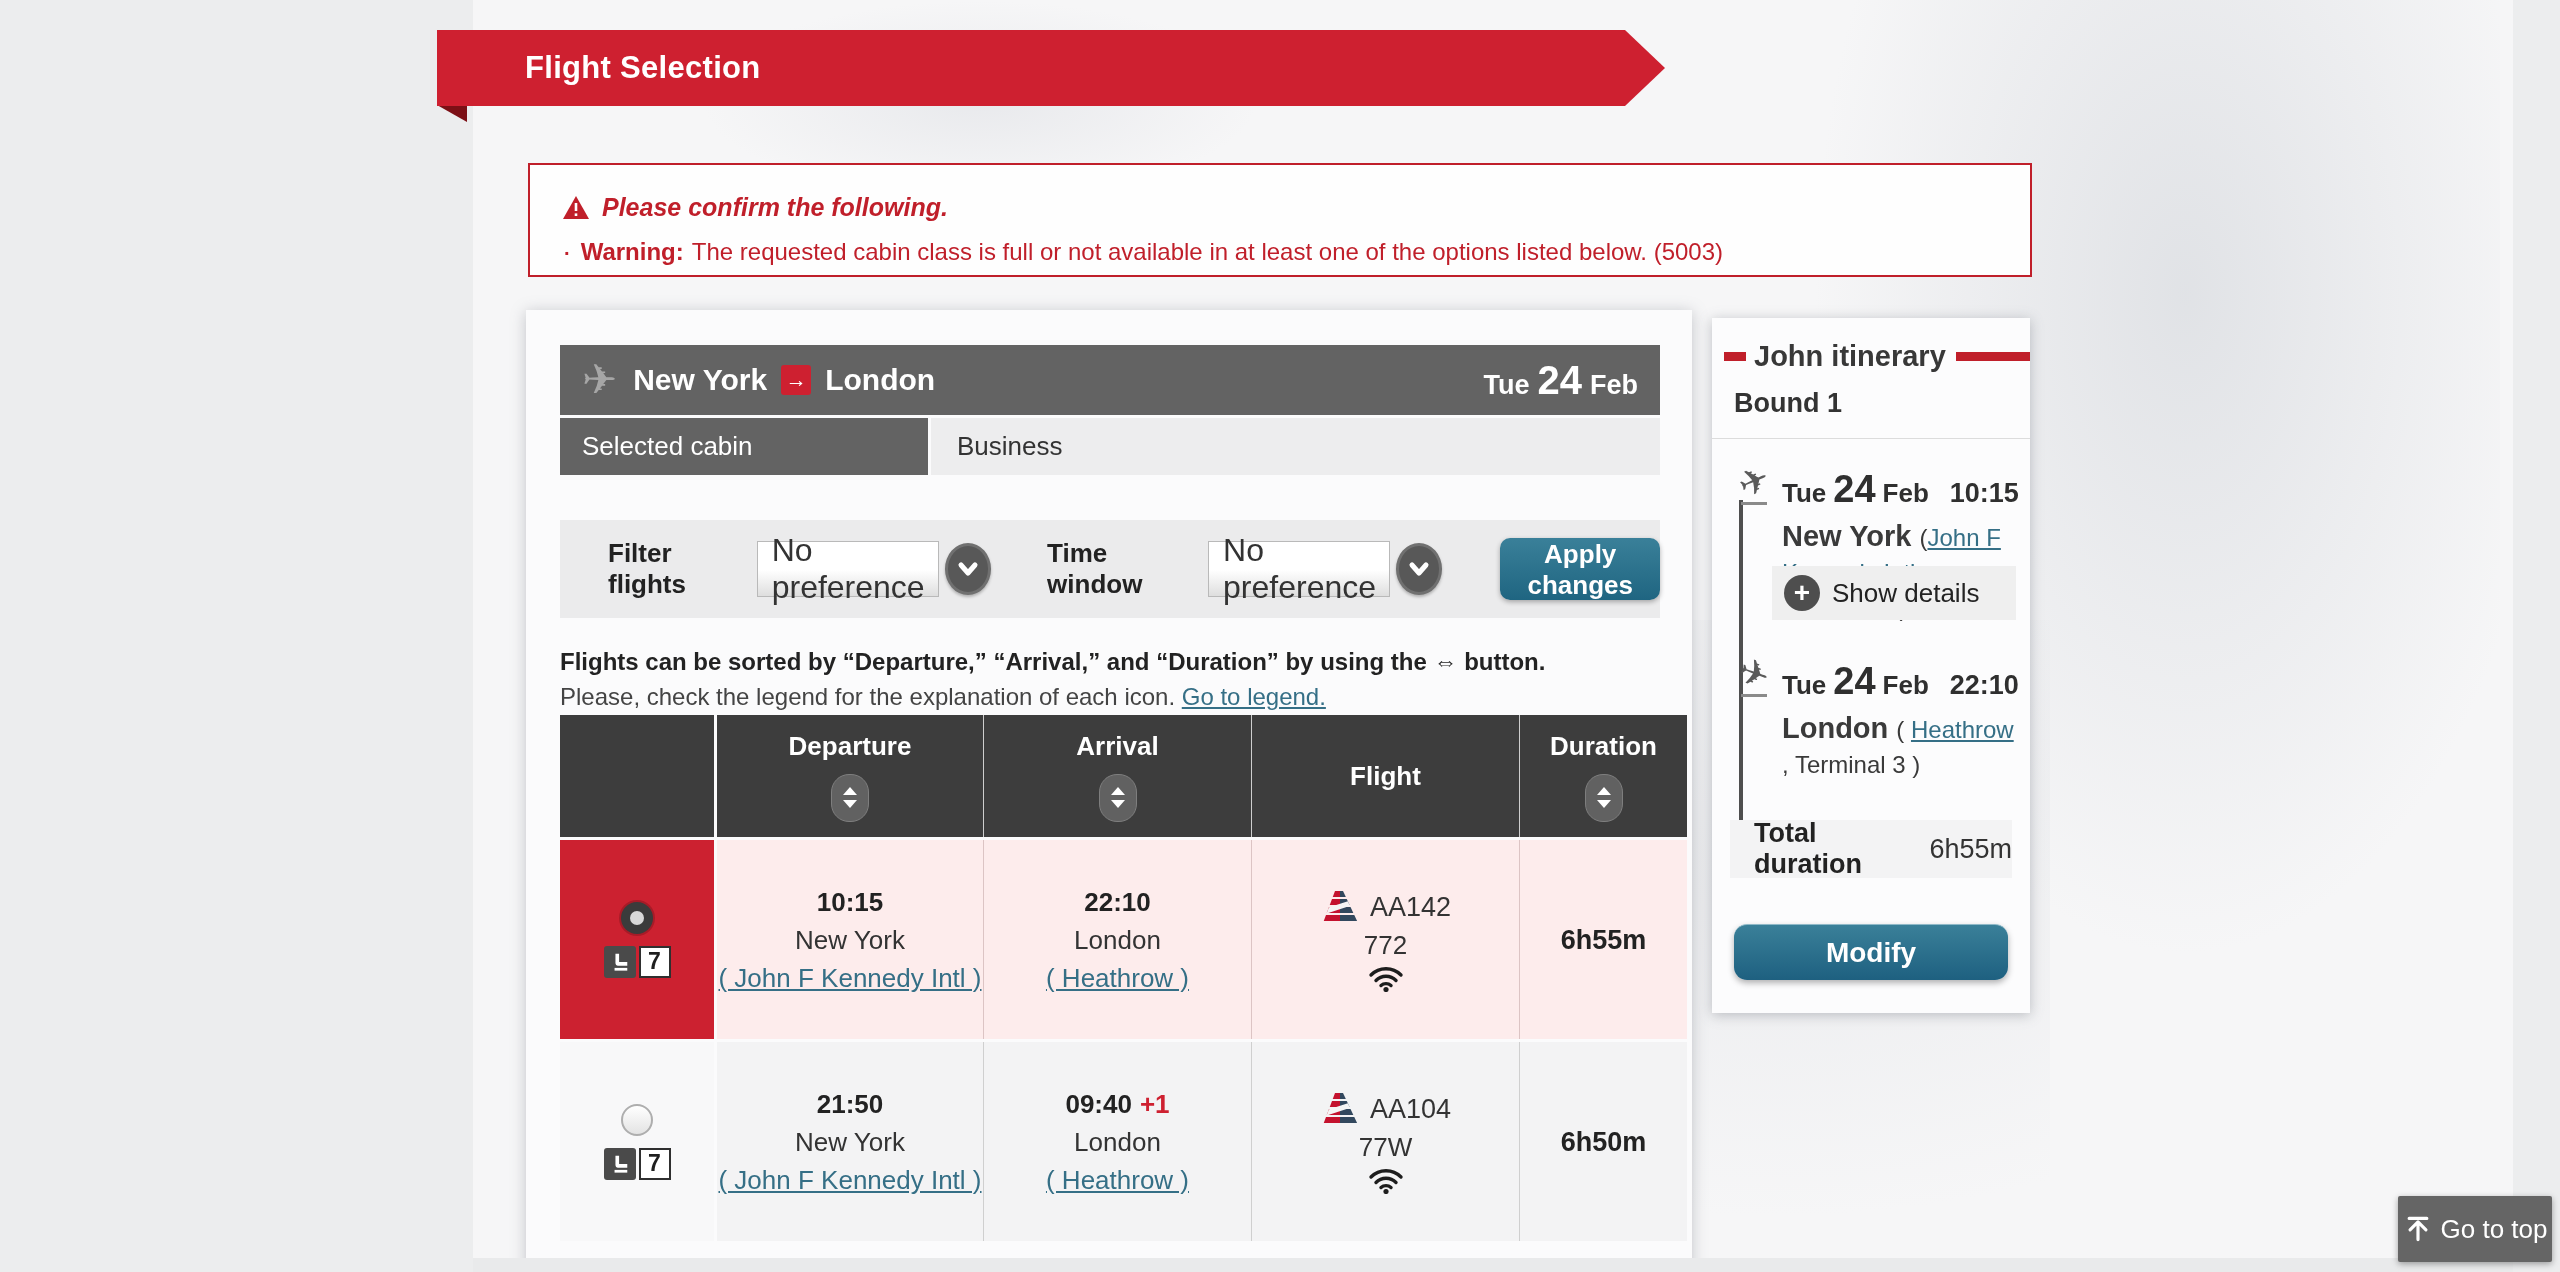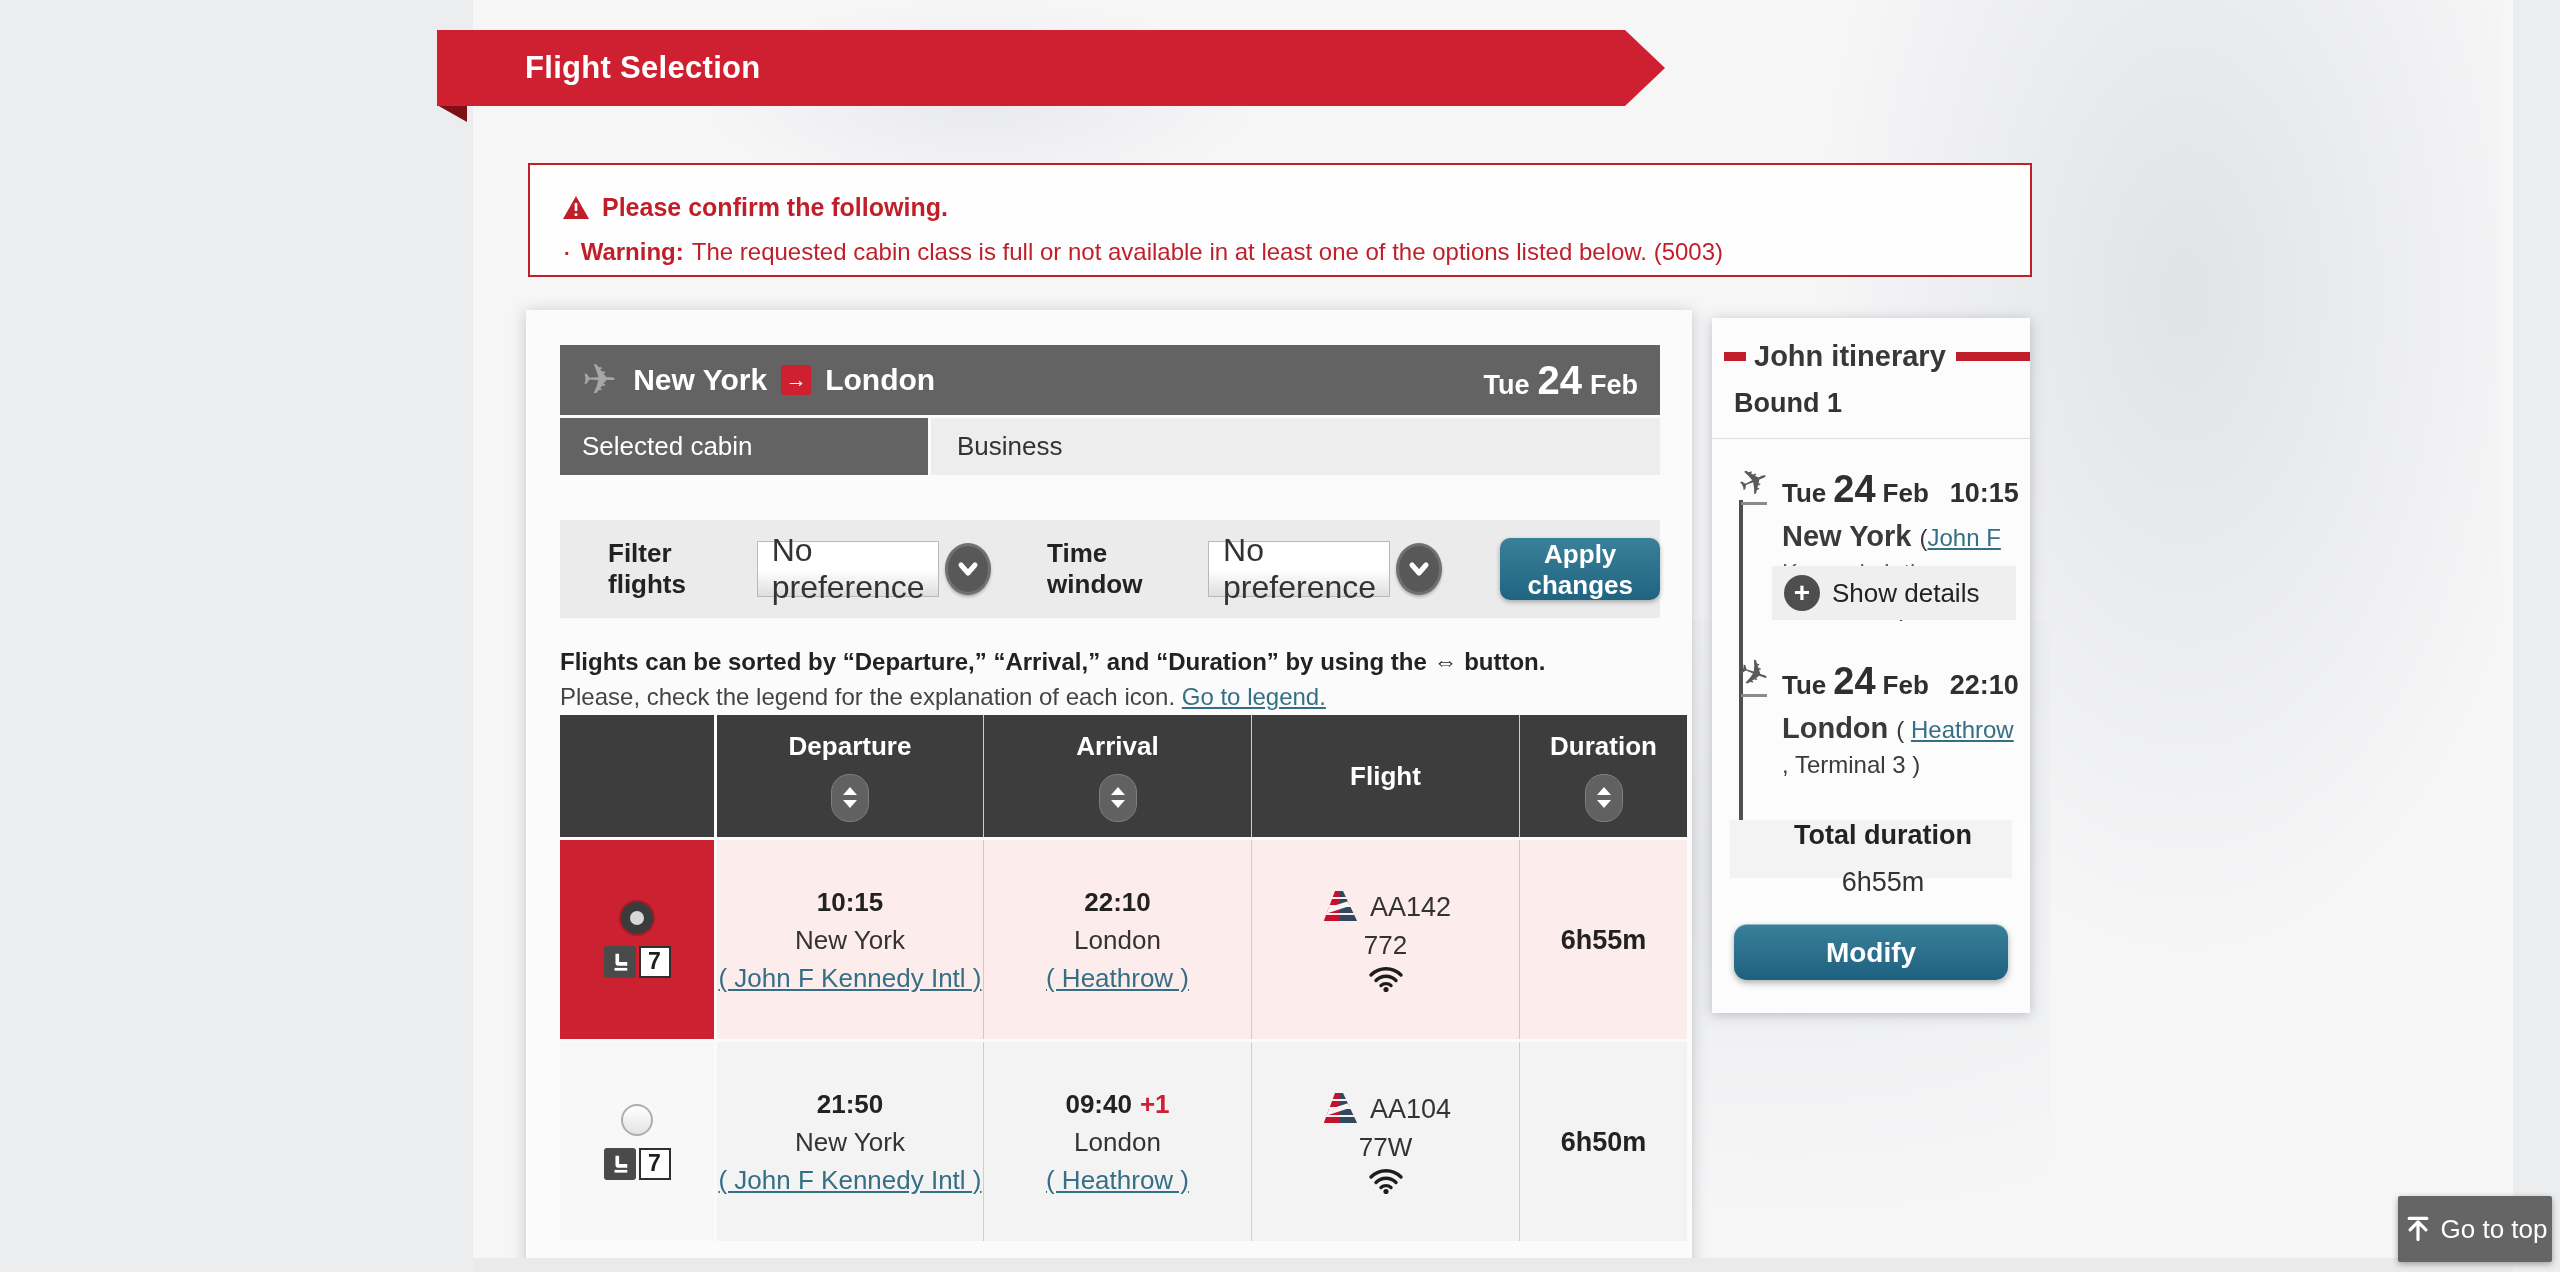--- a/index.html
+++ b/index.html
@@ -26,21 +26,21 @@
     filter:drop-shadow(0 5px 6px rgba(0,0,0,.28));z-index:4;
     display:flex;align-items:center;}
   .banner-title{padding-left:88px;font-size:31px;font-weight:700;color:#fff;letter-spacing:.3px;}
   .banner-fold{left:437px;top:105px;width:30px;height:17px;background:#7c1016;
     clip-path:polygon(0 0,100% 0,100% 100%);z-index:3;}
 
   
   .alert{left:528px;top:163px;width:1504px;height:114px;background:#fefefe;
     border:2px solid #c01f2a;z-index:4;box-sizing:border-box;}
   .alert-title{display:flex;align-items:center;gap:12px;margin:28px 0 0 32px;
-    font-size:25px;font-weight:700;color:#c01f2a;}
+    font-size:25px;font-weight:700;color:#c01f2a;font-style:italic;}
   .alert-line{display:flex;align-items:baseline;margin:16px 0 0 34px;font-size:24px;color:#c01f2a;}
   .alert-bullet{font-weight:700;margin-right:10px;font-size:20px;}
   .alert-label{font-weight:700;margin-right:8px;}
 
   
   .card-main{left:526px;top:310px;width:1166px;height:962px;background:#fbfbfc;
     box-shadow:0 2px 14px rgba(110,115,125,.38);z-index:4;}
 
   .route-hd{left:34px;top:35px;width:1100px;height:70px;background:#636363;
     display:flex;align-items:center;padding:0 22px;box-sizing:border-box;color:#fff;}
@@ -143,21 +143,21 @@
   .sw-time{font-size:27px;margin-left:14px;}
   .seg-place{margin-top:8px;font-size:24px;line-height:35px;color:#3a3a3a;}
   .seg-city{font-size:29px;font-weight:700;margin-right:8px;}
   .vline{position:absolute;left:27px;top:182px;width:4px;height:350px;background:#4f4f4f;}
   .showdet{position:absolute;left:60px;top:248px;width:244px;height:54px;background:#efefef;
     display:flex;align-items:center;padding-left:12px;box-sizing:border-box;gap:12px;cursor:pointer;}
   .pluscirc{width:36px;height:36px;border-radius:50%;background:#4e4e4e;color:#fff;
     display:flex;align-items:center;justify-content:center;font-size:28px;font-weight:700;line-height:1;}
   .showdet-label{font-size:26px;color:#222;}
   .totalbar{position:absolute;left:18px;top:502px;width:282px;height:58px;background:#f3f3f4;
-    display:flex;align-items:center;padding-left:24px;box-sizing:border-box;gap:16px;flex-direction:column;}
+    display:flex;align-items:center;padding-left:24px;box-sizing:border-box;gap:16px;}
   .total-label{font-size:27px;font-weight:700;color:#222;}
   .total-value{font-size:27px;color:#333;}
   .modifybtn{position:absolute;left:22px;top:606px;width:274px;height:56px;border:0;border-radius:13px;
     background:linear-gradient(#3a8099,#1e6080);border-top:1px solid #8fb9c8;
     color:#fff;font-size:28px;font-weight:700;font-family:inherit;box-shadow:0 3px 6px rgba(0,0,0,.3);}
 
   
   .gototop{left:2398px;top:1196px;width:154px;height:66px;background:#656565;border-radius:2px;
     box-shadow:0 2px 6px rgba(0,0,0,.35);display:flex;align-items:center;justify-content:center;
     gap:8px;color:#fff;font-size:26px;z-index:7;cursor:pointer;}

